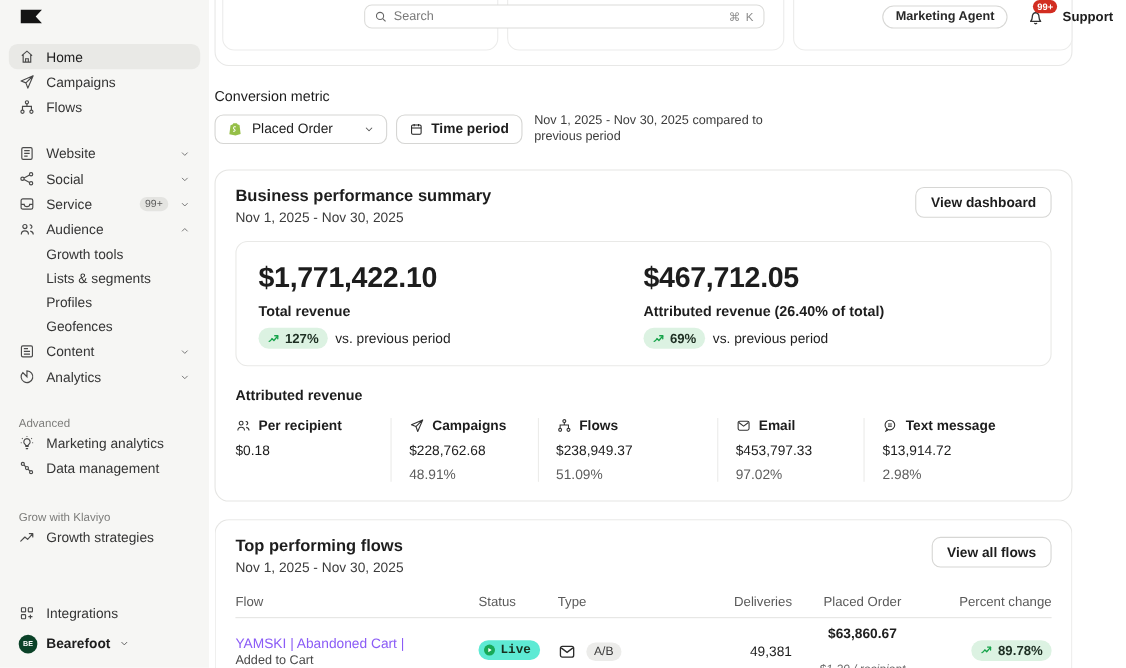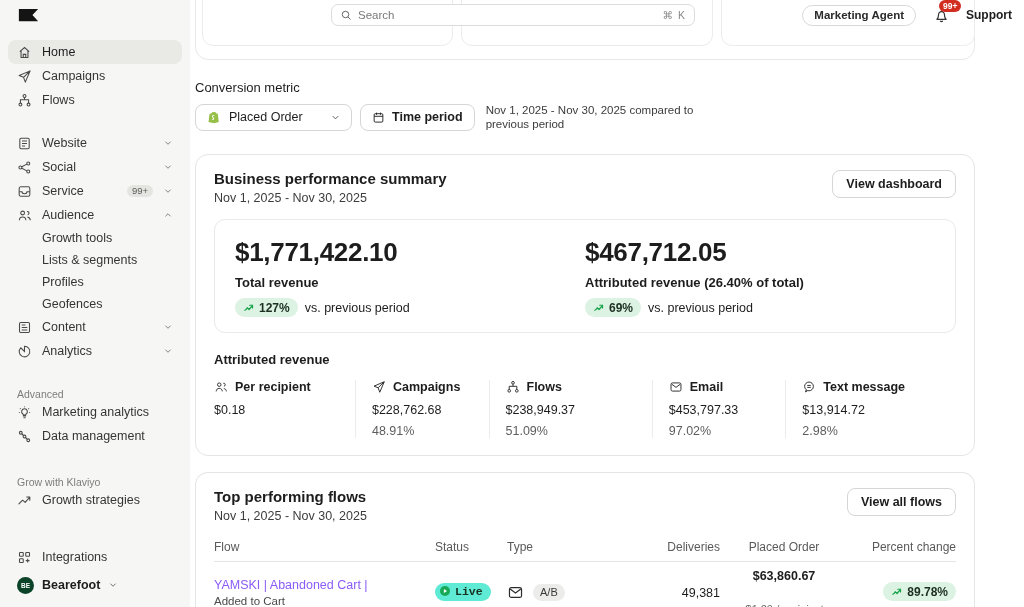--- a/index.html
+++ b/index.html
@@ -25,21 +25,21 @@
     display:flex; align-items:center; cursor:pointer; }
   .bell-wrap { position:relative; width:22px; height:22px; display:flex; align-items:center;
     justify-content:center; color:#333; cursor:pointer; }
   .notif-badge { position:absolute; top:-4px; left:9px; background:#d22d21; color:#fff;
     font-size:8.5px; font-weight:bold; border-radius:999px; padding:1.5px 4px; line-height:1; }
   .support { font-size:12px; font-weight:bold; color:#1d1d1d; cursor:pointer; }
 
   
   .sidebar { position:absolute; top:0; left:0; width:190px; height:607px;
     background:#f6f6f4; z-index:20; padding-top:40px; }
-  .nav-item { height:23px; margin:0 8px; padding:12px 9px; border-radius:8px;
+  .nav-item { height:23px; margin:0 8px; padding:0 9px; border-radius:8px;
     display:flex; align-items:center; gap:10px; font-size:12.5px; color:#353535;
     cursor:pointer; }
   .nav-item.active { background:#e9e9e6; color:#1d1d1d; }
   .nav-item .nicon { width:15px; height:15px; color:#4a4a4a; flex:none; }
   .nav-item .nlabel { flex:1; white-space:nowrap; }
   .nav-item .chev { color:#6c6c6c; flex:none; }
   .nav-badge { background:#e4e4e1; color:#5a5a5a; font-size:9.5px; border-radius:999px;
     padding:1.5px 5px; line-height:1; }
   .nav-gap { height:19px; }
   .nav-child { height:22px; margin:0 8px; padding-left:34px; display:flex; align-items:center;

